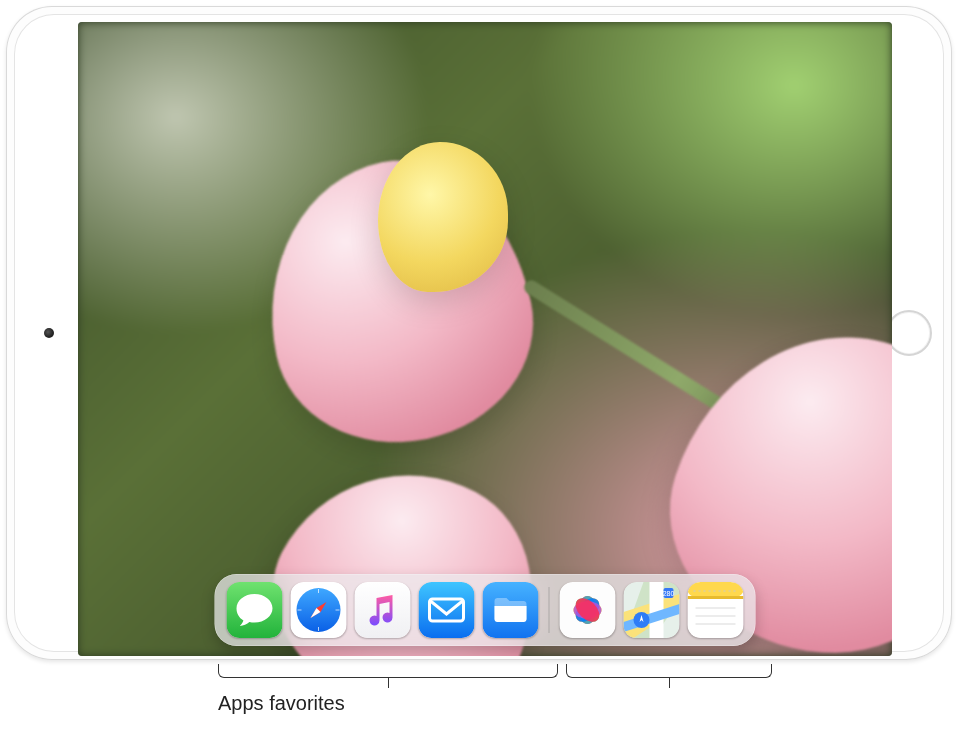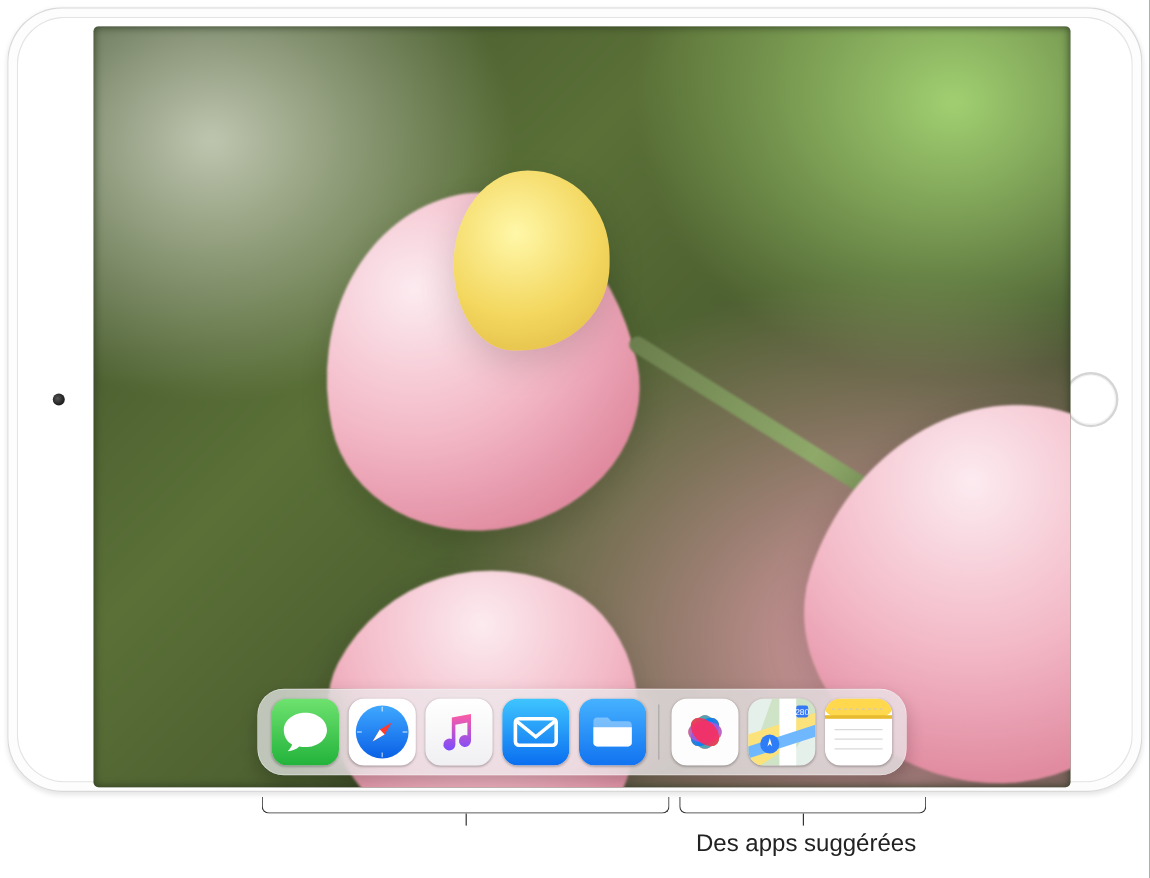--- a/index.html
+++ b/index.html
@@ -299,17 +299,17 @@
         </svg>
       </div>
 
     </div>
   </div>
 </div>
 
 <div class="callouts">
   <div class="bracket br-left"></div>
   <div class="vline l1"></div>
+  <div class="label left">Apps favorites</div>
 
   <div class="bracket br-right"></div>
   <div class="vline l2"></div>
-  <div class="label right">Des apps suggérées</div>
 </div>
 
 </body></html>

